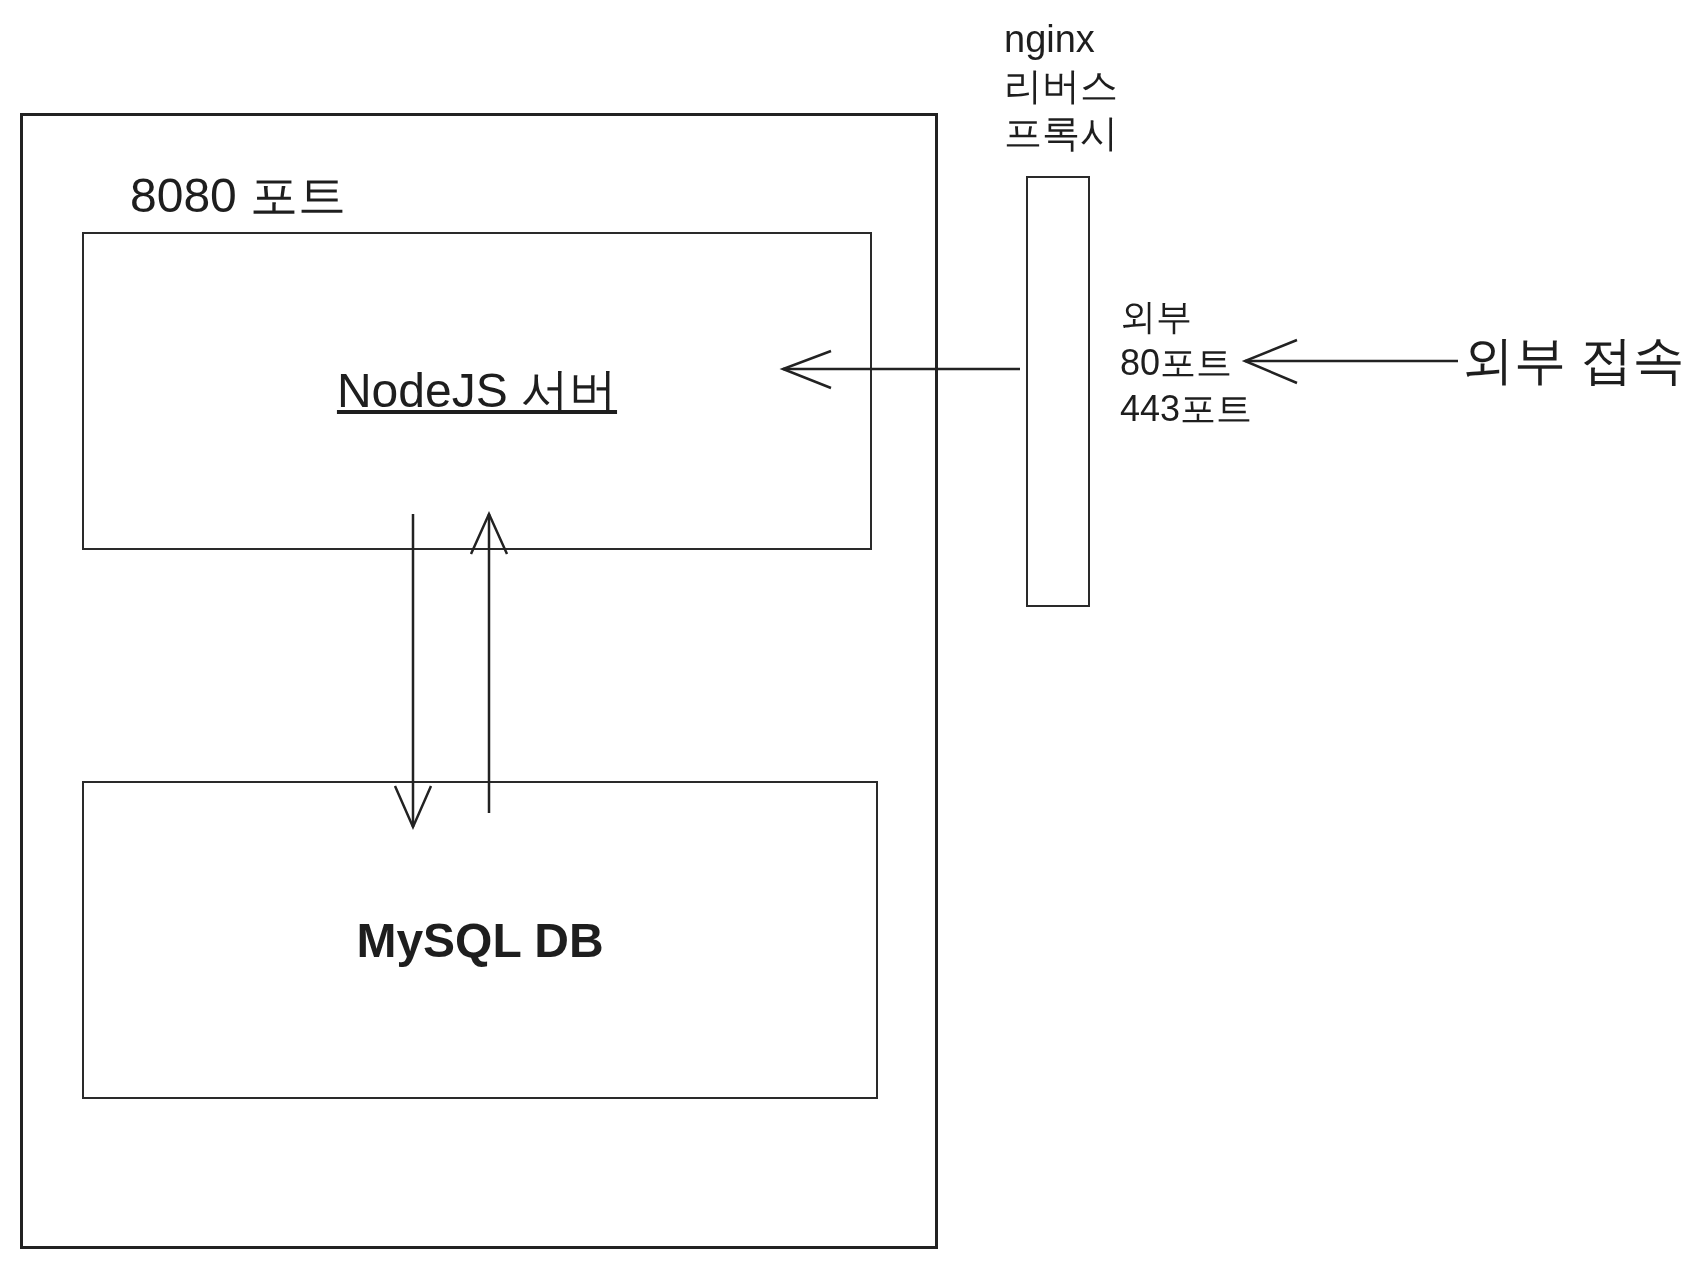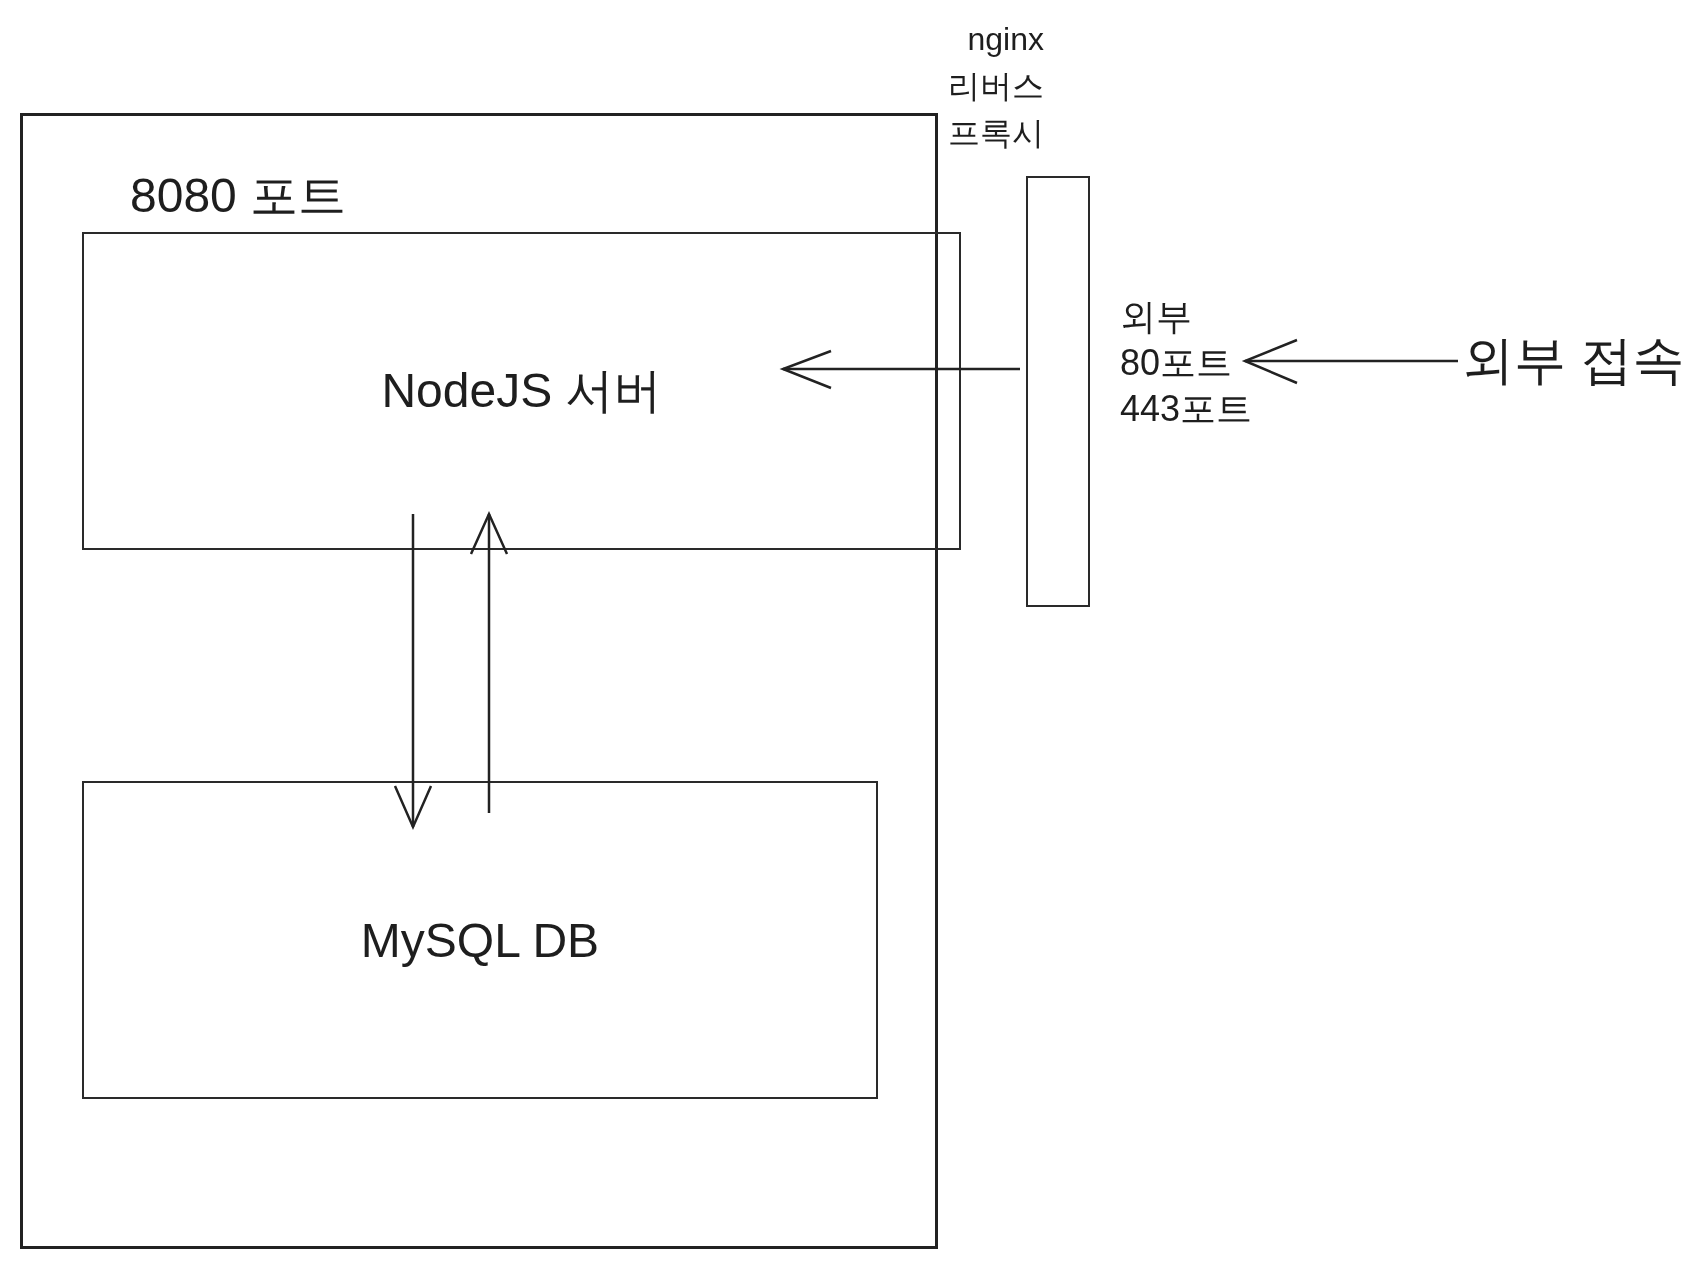--- a/index.html
+++ b/index.html
@@ -42,43 +42,42 @@
   .inner-box {
     border: 2.5px solid #2a2a2a;
     box-sizing: border-box;
     display: flex;
     align-items: center;
     justify-content: center;
     background: transparent;
   }
   .nodejs-box {
     left: 82px; top: 232px;
-    width: 879px; height: 318px;
+    width: 790px; height: 318px; text-decoration: underline;
   }
   .mysql-box {
     left: 82px; top: 781px;
-    width: 796px; height: 318px;
+    width: 796px; height: 318px; font-weight: bold;
   }
   .inner-box .box-label {
     font-size: 48px;
     white-space: nowrap;
   }
 
   .nginx-rect {
     left: 1026px; top: 176px;
     width: 64px; height: 431px;
     border: 2.5px solid #2a2a2a;
     box-sizing: border-box;
   }
   .nginx-label {
-    left: 948px; top: 16px;
-    font-size: 32px;
+    left: 1004px; top: 16px;
+    font-size: 38px;
     line-height: 47px;
     white-space: pre-line;
-    text-align: right;
   }
   .ext-ports-label {
     left: 1120px; top: 294px;
     font-size: 36px;
     line-height: 46px;
     white-space: pre-line;
   }
   .ext-access-label {
     left: 1462px; top: 332px;
     font-size: 52px;

